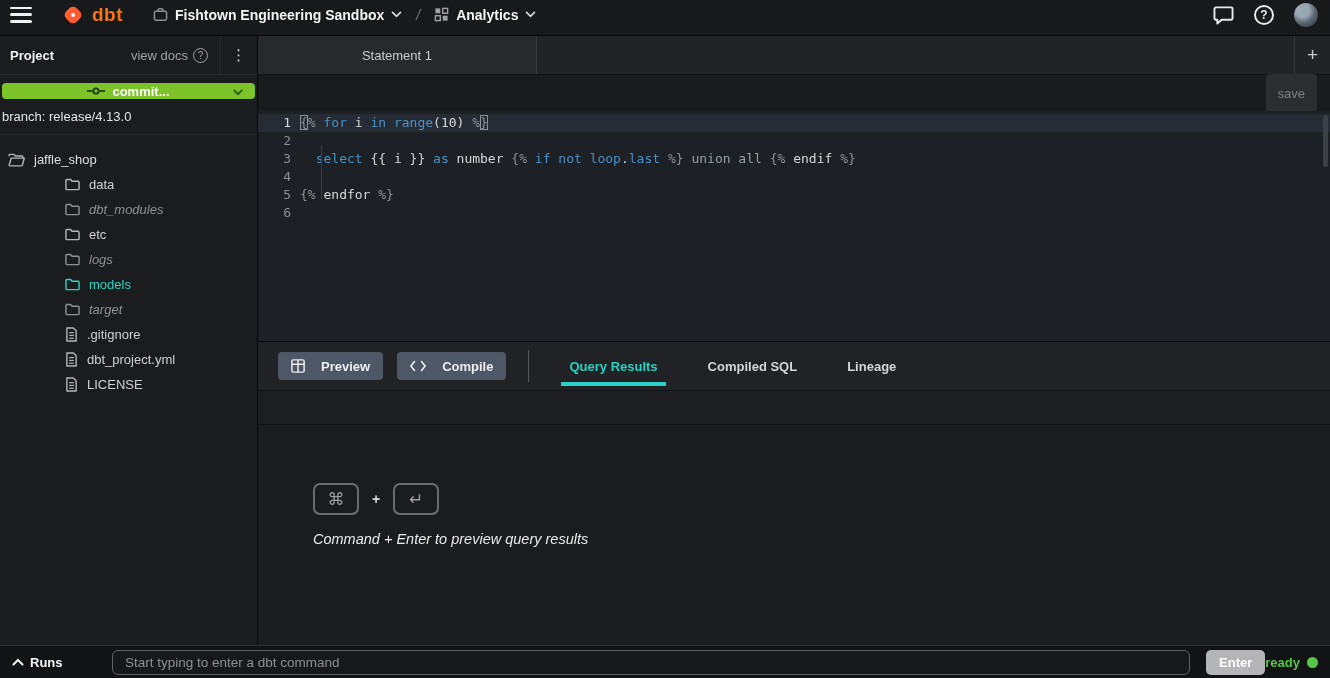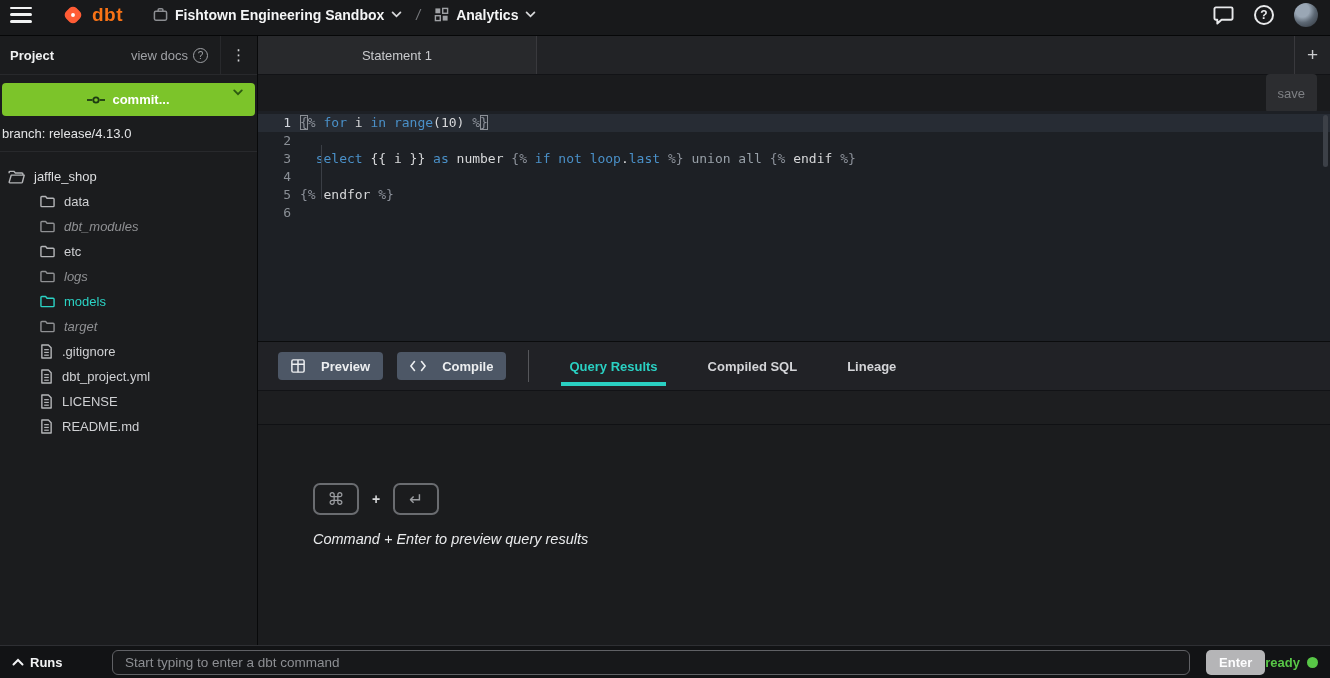--- a/index.html
+++ b/index.html
@@ -31,30 +31,30 @@
   .sidebar { width:258px; flex:0 0 258px; background:#1b1c1e; border-right:1px solid #08090a; display:flex; flex-direction:column; }
   .sb-header { height:39px; display:flex; align-items:center; padding:0 0 0 10px; border-bottom:1px solid #28292c; }
   .sb-title { font-size:13px; font-weight:bold; color:#f0f1f2; }
   .sb-header-right { margin-left:auto; display:flex; align-items:center; height:100%; }
   .view-docs { font-size:13px; color:#9fa1a5; cursor:pointer; display:flex; align-items:center; gap:5px; padding-right:12px; }
   .q-circle { width:15px; height:15px; border:1.5px solid #9fa1a5; border-radius:50%;
     display:flex; align-items:center; justify-content:center; font-size:10px; color:#9fa1a5; }
   .sb-vdiv { width:1px; height:100%; background:#28292c; }
   .kebab { width:36px; text-align:center; font-size:15px; color:#cfd0d3; cursor:pointer; letter-spacing:1px; }
   .commit-wrap { padding:8px 2px 0 2px; }
-  .commit-btn { width:100%; height:33px; border:none; border-radius:4px; background:#7cc42a;
+  .commit-btn { width:100%; height:16px; border:none; border-radius:4px; background:#7cc42a;
     display:flex; align-items:center; justify-content:center; gap:7px; cursor:pointer; position:relative; }
   .commit-btn .lbl { color:#fff; font-weight:bold; font-size:13px; }
   .commit-btn .chev { position:absolute; right:12px; top:6px; }
   .branch { padding:10px 2px 0 2px; font-size:13px; color:#e3e4e6; }
   .sb-rule { height:1px; background:#28292c; margin-top:10px; }
   .tree { padding-top:12px; }
   .tree-row { height:25px; display:flex; align-items:center; gap:9px; font-size:13px; color:#cfd0d3; cursor:pointer; }
   .tree-row.root { padding-left:8px; color:#dddee0; }
-  .tree-row.child { padding-left:40px; }
+  .tree-row.child { padding-left:40px;margin-left:25px; }
   .tree-row.muted { color:#8f9093; font-style:italic; }
   .tree-row.active { color:#2bd3c5; }
   .tree-row svg { flex:0 0 auto; }
 
   
   .main { flex:1; display:flex; flex-direction:column; min-width:0; }
   .tabrow { height:39px; flex:0 0 39px; background:#222326; display:flex; align-items:stretch; border-bottom:1px solid #121316; }
   .stmt-tab { width:279px; display:flex; align-items:center; justify-content:center;
     font-size:13px; color:#c9cacd; border-right:1px solid #39393d; cursor:pointer; background:#28292c; }
   .tab-spacer { flex:1; }
@@ -265,29 +265,20 @@
           </div>
           <div class="tree-row child normal">
             <svg width="13" height="15" viewBox="0 0 14 16">
               <path d="M2 1 h7 l3 3 v11 H2 z" fill="none" stroke="#b4b5b8" stroke-width="1.5" stroke-linejoin="round"></path>
               <line x1="4.5" y1="6" x2="9.5" y2="6" stroke="#b4b5b8" stroke-width="1.3"></line>
               <line x1="4.5" y1="9" x2="9.5" y2="9" stroke="#b4b5b8" stroke-width="1.3"></line>
               <line x1="4.5" y1="12" x2="9.5" y2="12" stroke="#b4b5b8" stroke-width="1.3"></line>
             </svg>
             <span>LICENSE</span>
           </div>
-          <div class="tree-row child normal">
-            <svg width="13" height="15" viewBox="0 0 14 16">
-              <path d="M2 1 h7 l3 3 v11 H2 z" fill="none" stroke="#b4b5b8" stroke-width="1.5" stroke-linejoin="round"></path>
-              <line x1="4.5" y1="6" x2="9.5" y2="6" stroke="#b4b5b8" stroke-width="1.3"></line>
-              <line x1="4.5" y1="9" x2="9.5" y2="9" stroke="#b4b5b8" stroke-width="1.3"></line>
-              <line x1="4.5" y1="12" x2="9.5" y2="12" stroke="#b4b5b8" stroke-width="1.3"></line>
-            </svg>
-            <span>README.md</span>
-          </div>
         </div>
     </div>
 
     <div class="main">
       <div class="tabrow">
         <div class="stmt-tab">Statement 1</div>
         <div class="tab-spacer"></div>
         <div class="tab-plus">+</div>
       </div>
       <div class="saverow">

